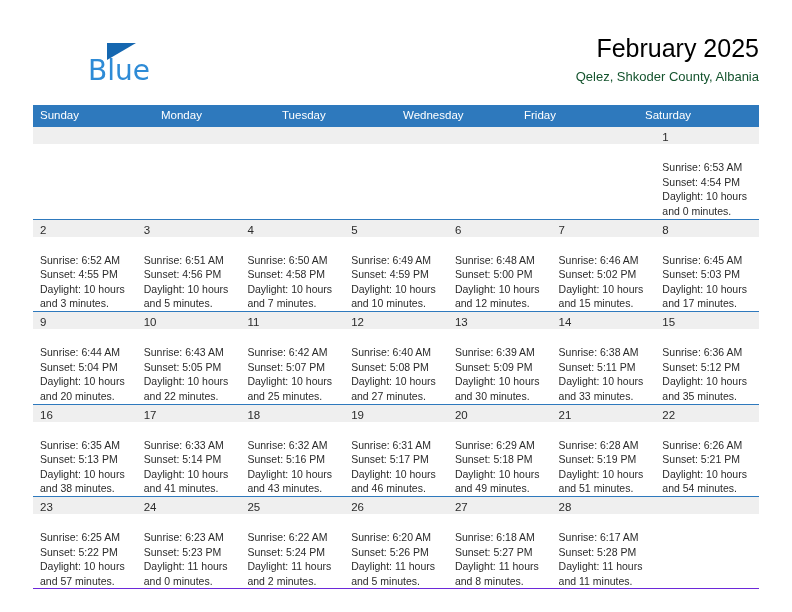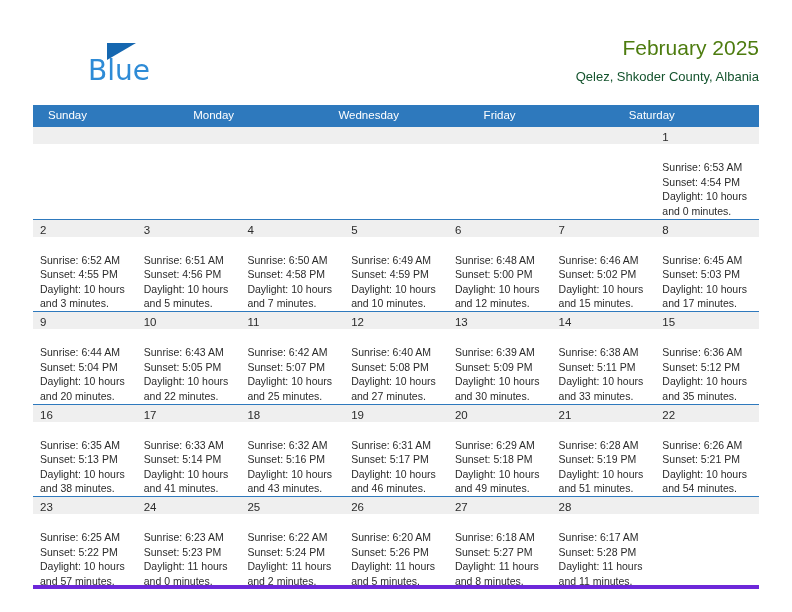--- a/index.html
+++ b/index.html
@@ -69,23 +69,23 @@
     line-height: 24px;
   }
 
   .title-block {
     position: absolute;
     right: 0;
     top: 0;
     text-align: right;
   }
   .cal-title {
-    font-size: 21px;
+    font-size: 25px;
     font-weight: 400;
-    color: #4d7c0f;
+    color: #000000;
     line-height: 30px;
     white-space: nowrap;
   }
   .cal-subtitle {
     margin-top: 6px;
     font-size: 13px;
     font-weight: 400;
     color: #14532d;
     line-height: 16px;
     white-space: nowrap;
@@ -102,34 +102,34 @@
   .dow-row {
     display: flex;
     background: #2E79BD;
     height: 21px;
   }
   .dow-cell {
     flex: 1 1 0;
     color: #ffffff;
     font-size: 11.5px;
     line-height: 21px;
-    padding-left: 15px;
+    padding-left: 7px;
     box-sizing: border-box;
     white-space: nowrap;
     overflow: hidden;
   }
 
   .week-row {
     display: flex;
     border-top: 1.6px solid #2E79BD;
     height: 92.5px;
     box-sizing: border-box;
   }
   .week-row.last {
-    border-bottom: 4px solid #6d28d9;
+    border-bottom: 1px solid #6d28d9;
   }
 
   .day-cell {
     flex: 1 1 0;
     box-sizing: border-box;
     background: #ffffff;
     position: relative;
     overflow: hidden;
   }
 
@@ -176,20 +176,21 @@
       <div class="cal-title">February 2025</div>
       <div class="cal-subtitle">Qelez, Shkoder County, Albania</div>
     </div>
 
   </div>
 
   <div class="calendar">
     <div class="dow-row" id="dow-row">
         <div class="dow-cell">Sunday</div>
         <div class="dow-cell">Monday</div>
+        <div class="dow-cell">Tuesday</div>
         <div class="dow-cell">Wednesday</div>
         <div class="dow-cell">Friday</div>
         <div class="dow-cell">Saturday</div>
       </div>
     <div id="weeks-container">
         <div class="week-row">
           <div class="day-cell empty">
             <div class="day-head"></div>
           </div>
           <div class="day-cell empty">

